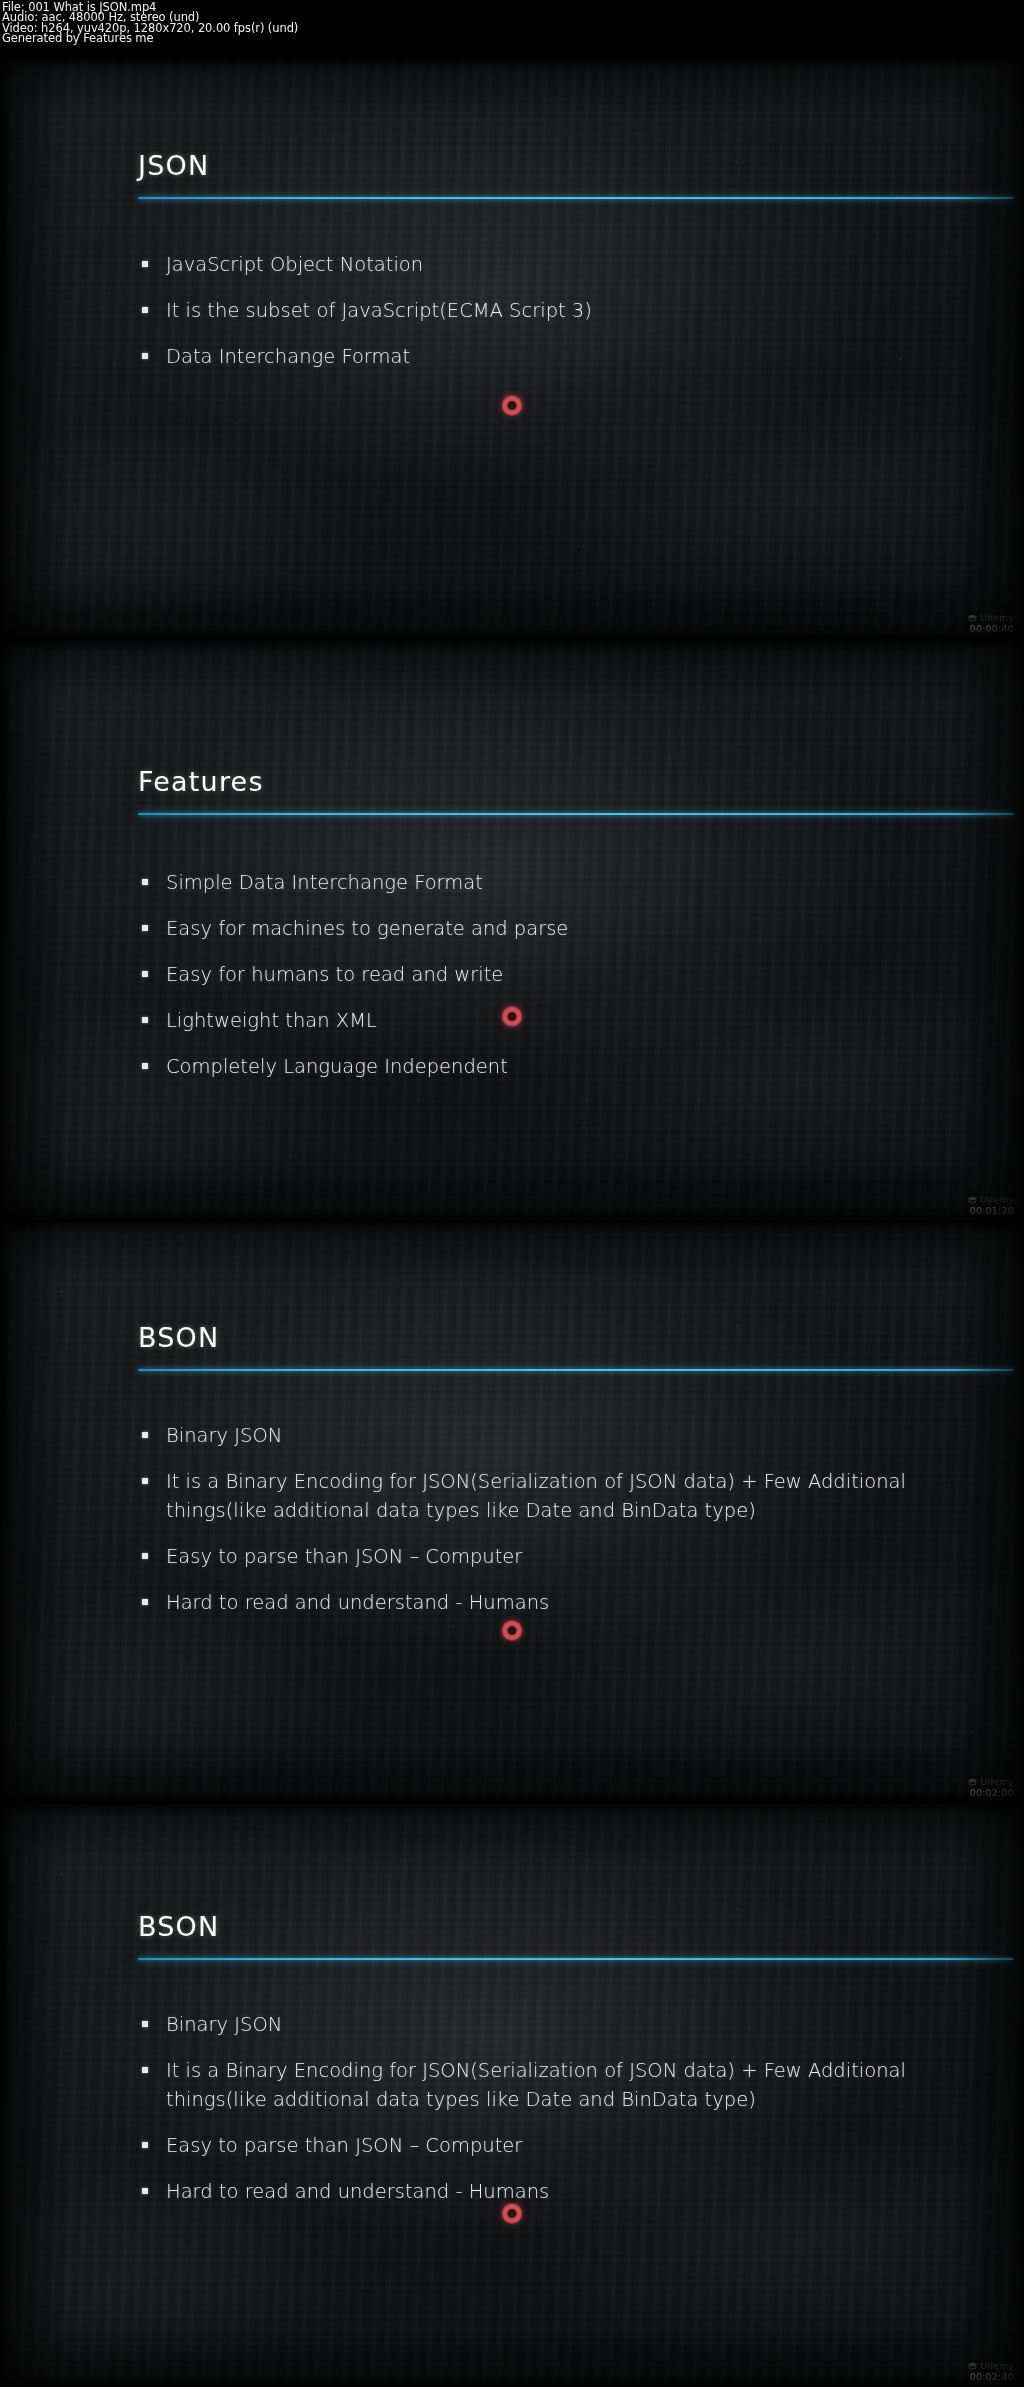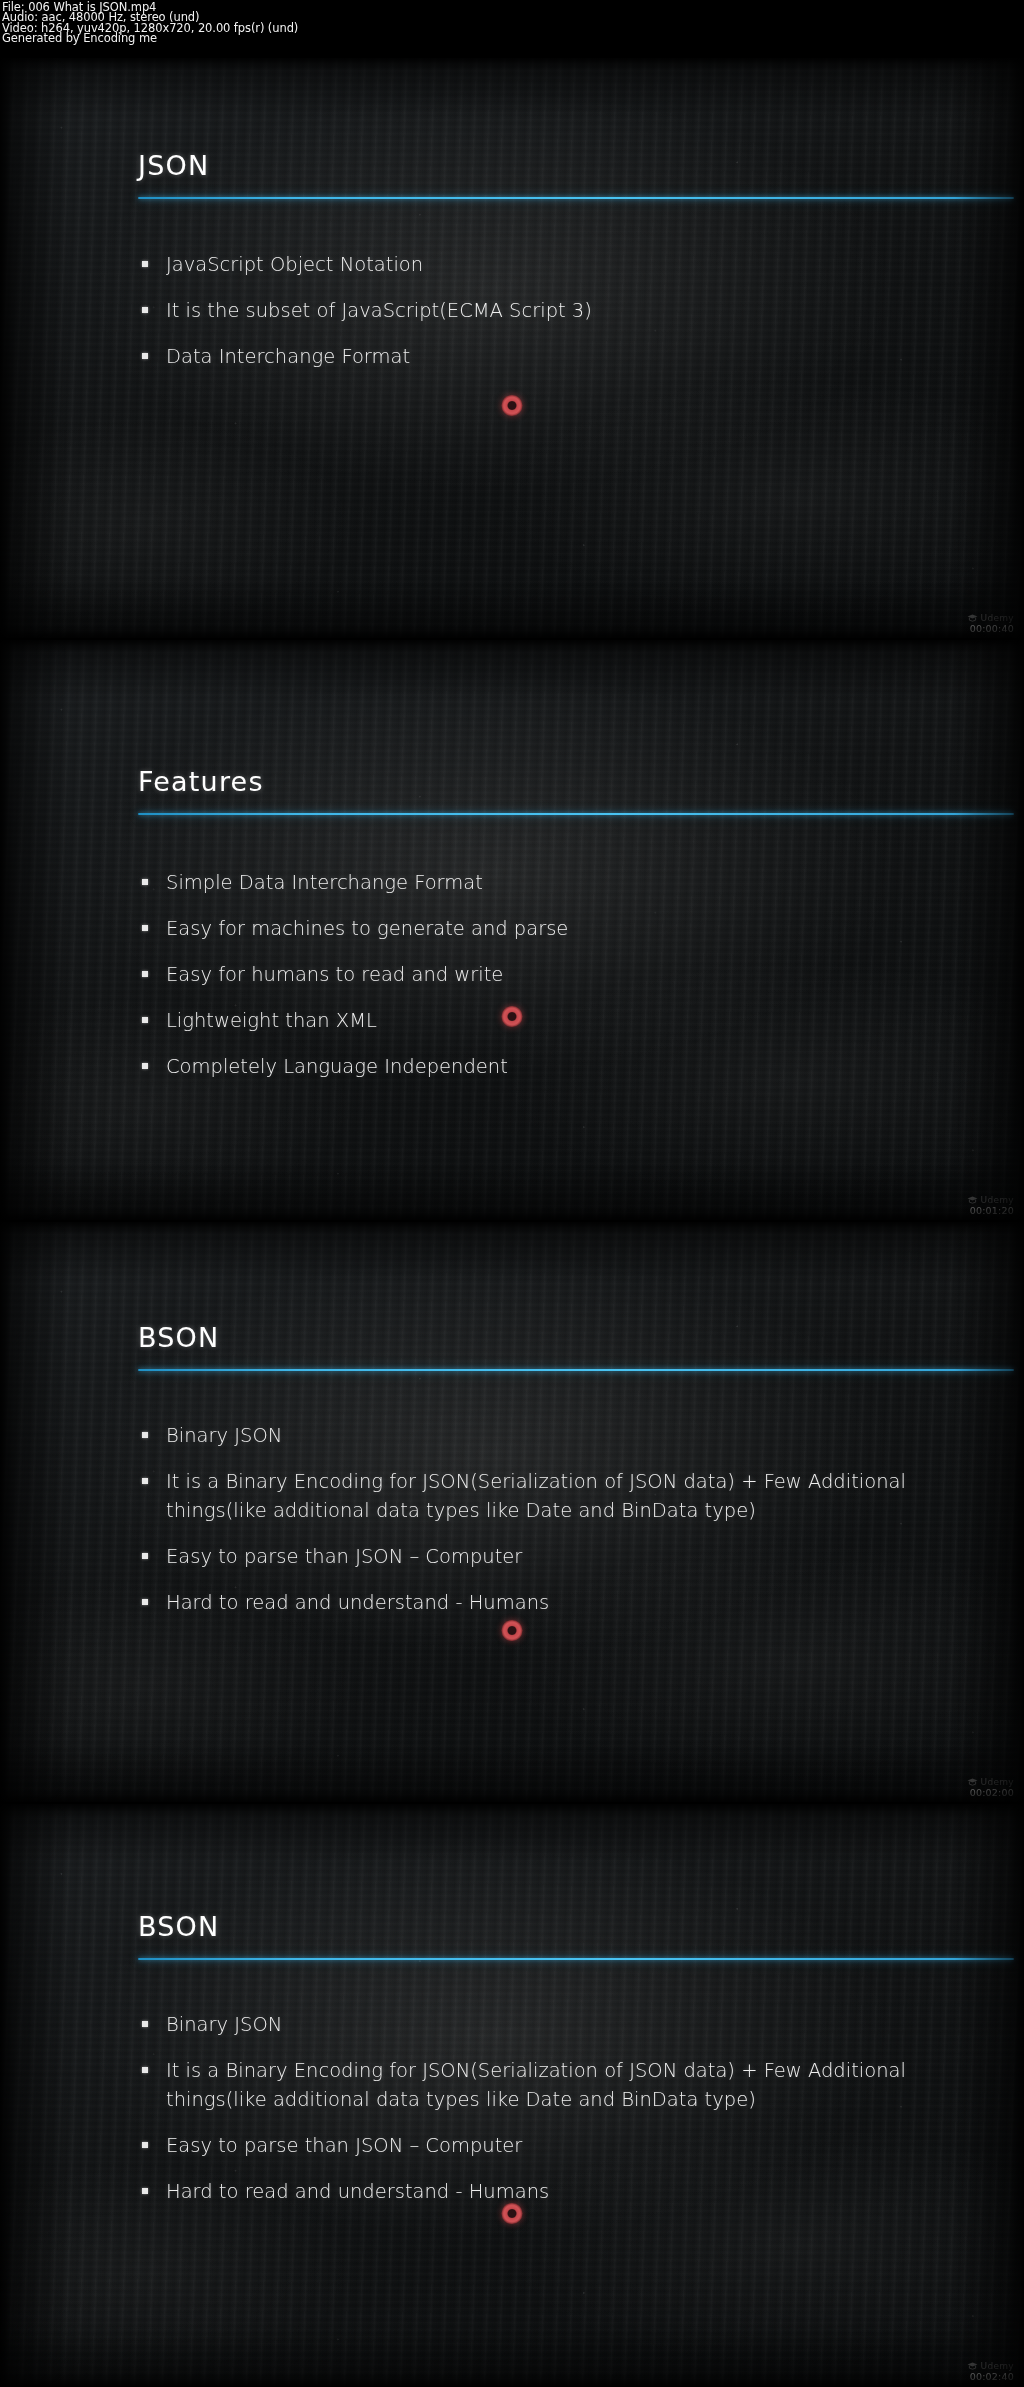--- a/index.html
+++ b/index.html
@@ -122,24 +122,24 @@
   .watermark .brand svg{ opacity:0.42; }
   .watermark .tstamp{
     font-size:9.5px; color:rgba(240,240,240,0.80);
     letter-spacing:0.2px; margin-top:1px;
   }
 </style>
 </head>
 <body>
 
 <div id="meta-header">
-  <div class="meta-line">File: 006 What is JSON.mp4</div>
+  <div class="meta-line">File: 001 What is JSON.mp4</div>
   <div class="meta-line">Audio: aac, 48000 Hz, stereo (und)</div>
   <div class="meta-line">Video: h264, yuv420p, 1280x720, 20.00 fps(r) (und)</div>
-  <div class="meta-line">Generated by Encoding me</div>
+  <div class="meta-line">Generated by Features me</div>
 </div>
 
 <div id="thumbs">
     <div class="slide">
       <div class="board"></div>
       <div class="content">
         <div class="slide-title" style="top: 92px;">JSON</div>
         <div class="rule" style="top: 139px;"></div>
         <div class="bullets" style="top: 192px;">
           <div class="bullet" style="margin-bottom: 17px;"><span class="marker"></span><span>JavaScript Object Notation</span></div>

